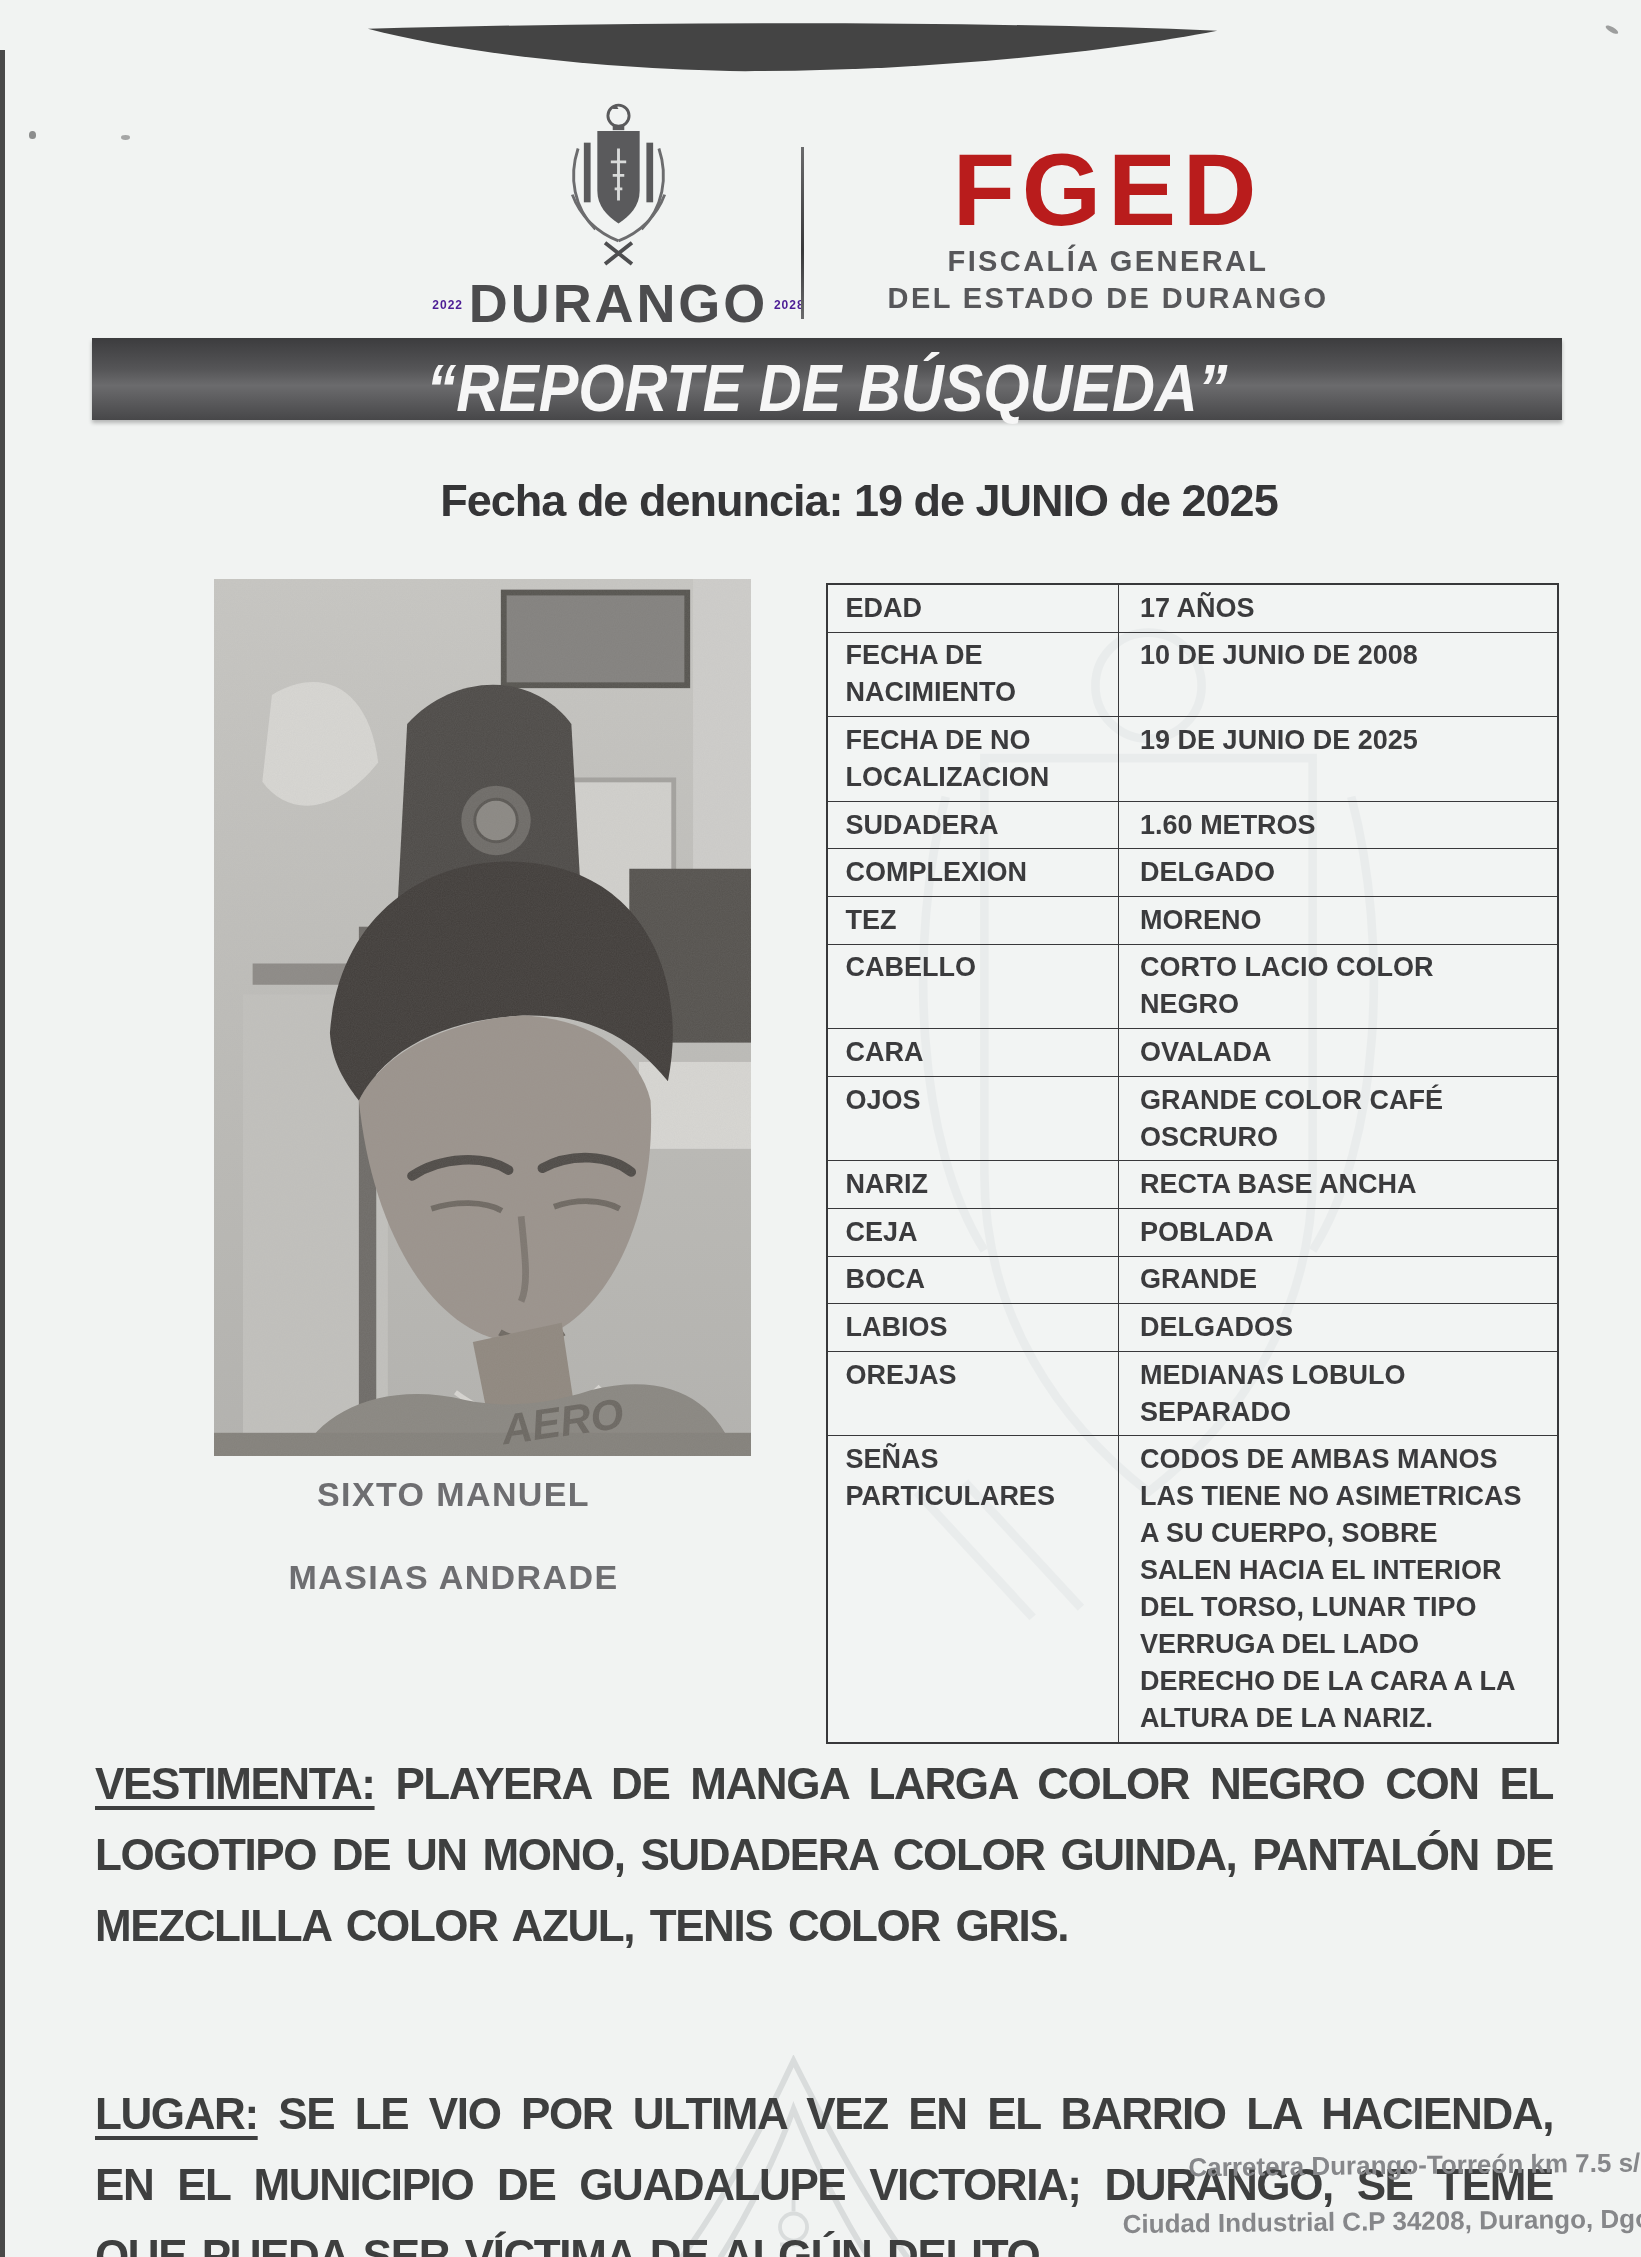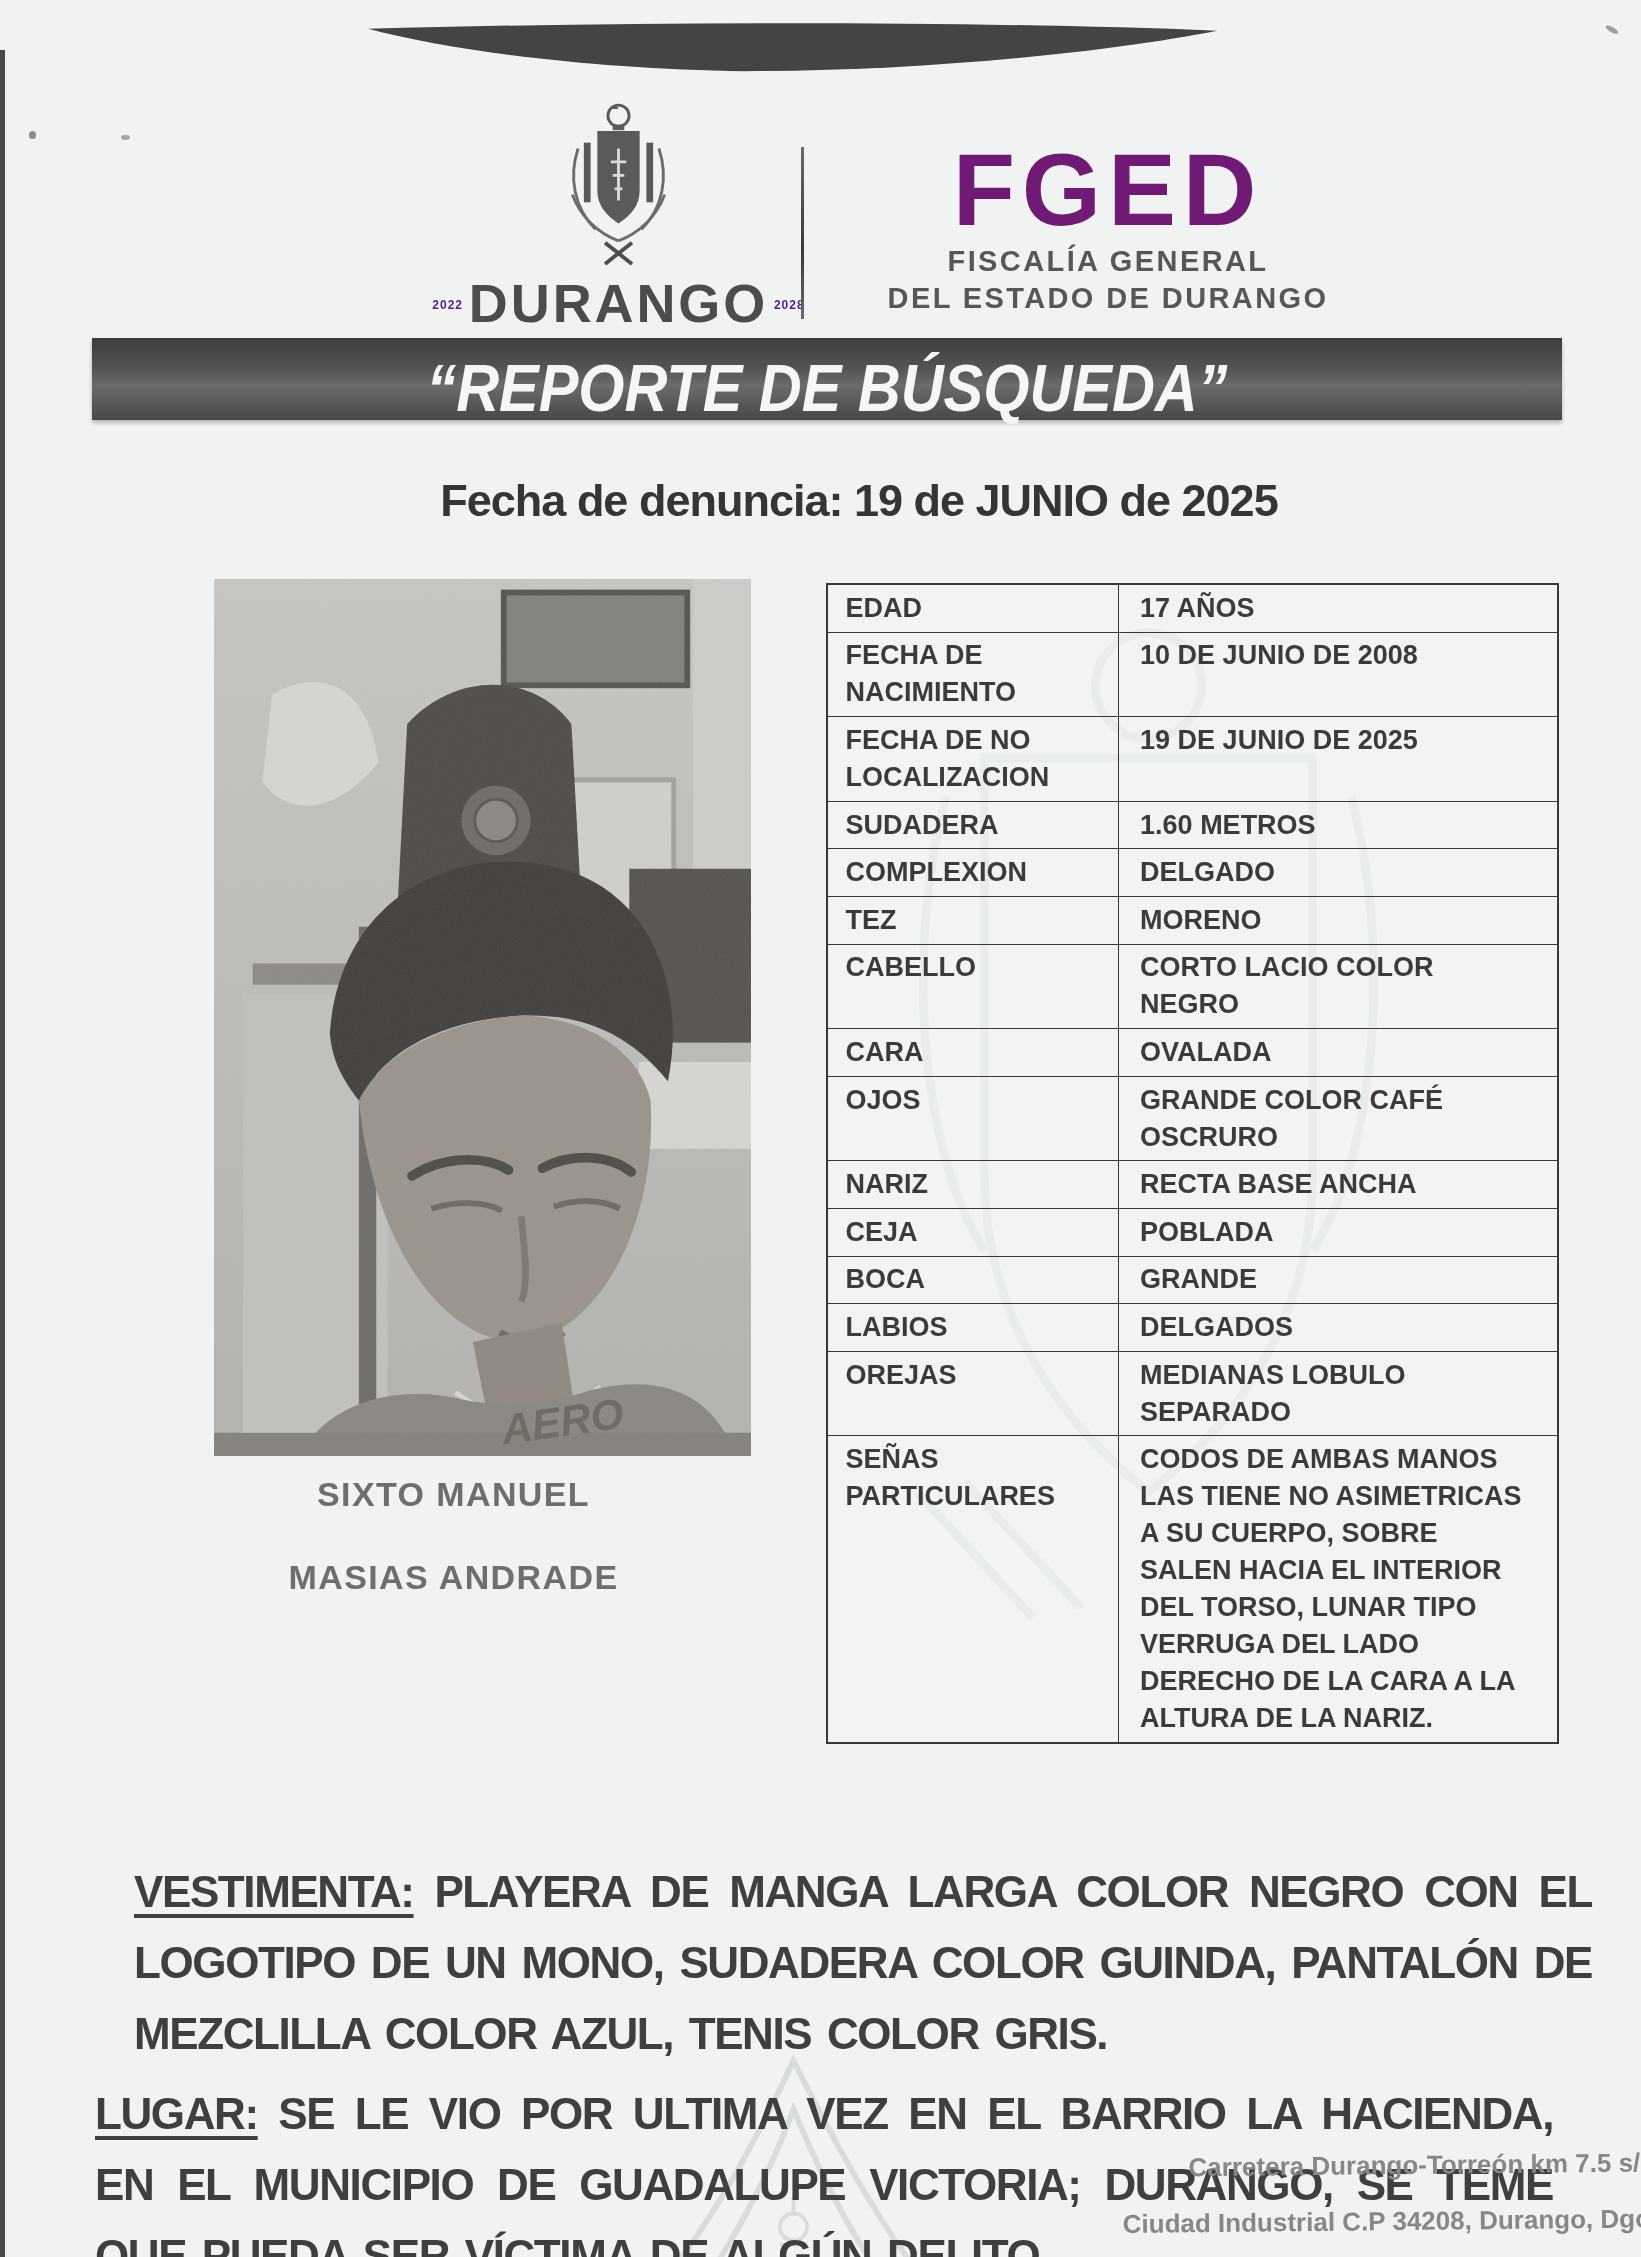--- a/index.html
+++ b/index.html
@@ -23,21 +23,21 @@
   
   .state-logo{position:absolute;left:406px;top:102px;width:425px;text-align:center;}
   .crest{display:block;margin:0 auto;}
   .wordmark-row{margin-top:3.9px;white-space:nowrap;}
   .year{font-size:12px;font-weight:700;color:#4c1d95;vertical-align:13.5px;letter-spacing:1px;text-align:center;}
   .wordmark{font-size:54px;font-weight:700;letter-spacing:2.9px;color:#4c4c4e;padding:0 5.8px;}
   .gov-caption{margin-top:0px;font-size:15.4px;font-weight:700;letter-spacing:6.8px;color:#808083;}
   .masthead-divider{position:absolute;left:801px;top:147px;width:2.9px;height:172px;
     background:linear-gradient(180deg,#6a6a6c,#39393b 60%,#6a6a6c);}
   .agency{position:absolute;left:828px;top:137px;width:560px;text-align:center;}
-  .agency-acronym{font-size:102px;line-height:106px;font-weight:800;letter-spacing:6.8px;color:#701a75;}
+  .agency-acronym{font-size:102px;line-height:106px;font-weight:800;letter-spacing:6.8px;color:#b91c1c;}
   .agency-caption{font-size:29px;font-weight:700;letter-spacing:2.4px;color:#57575a;line-height:37px;}
 
   
   .banner{position:absolute;left:92px;top:338px;width:1470px;height:82px;
     background:linear-gradient(180deg,#3c3c3e 0%,#555557 38%,#6b6b6d 58%,#474749 100%);
     box-shadow:0 2.9px 3.9px rgba(0,0,0,.25);
     text-align:center;}
   .banner-title{display:inline-block;transform:scaleX(.9);
     font-size:66px;line-height:100px;font-weight:800;font-style:italic;
     color:#f6f6f6;letter-spacing:0px;white-space:nowrap;}
@@ -63,21 +63,21 @@
   .trow:last-child{border-bottom:none;}
   .tcell{font-size:27px;font-weight:700;line-height:37px;color:#3b3b3d;
     white-space:pre-line;padding:4.8px 9.7px 4.8px 17.4px;}
   .tlabel{width:263px;border-right:1.9px solid #38383a;flex:none;}
   .tvalue{flex:1;padding-left:21px;}
 
   
   .para{position:absolute;left:95px;width:1458px;
     font-size:44px;font-weight:700;line-height:71px;letter-spacing:-1.4px;word-spacing:4.8px;
     color:#3e3f3f;text-align:justify;}
-  .para.clothing{top:1856px;margin-left:39px;}
+  .para.clothing{top:1748px;}
   .para.place{top:2078px;}
   .para-label{text-decoration:underline;text-decoration-thickness:3.9px;text-underline-offset:6.8px;}
 
   
   .footer-address{position:absolute;left:966px;right:-9.7px;top:2151px;text-align:right;
     font-size:26px;font-weight:700;color:#86878a;transform:rotate(-0.6deg);}
   .footer-address .line2{margin-top:25px;}
 
   
   .wm-shield{position:absolute;left:743px;top:594px;opacity:.10;}

